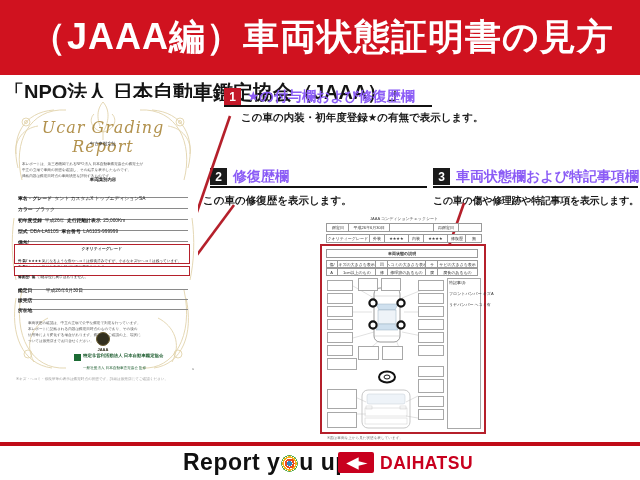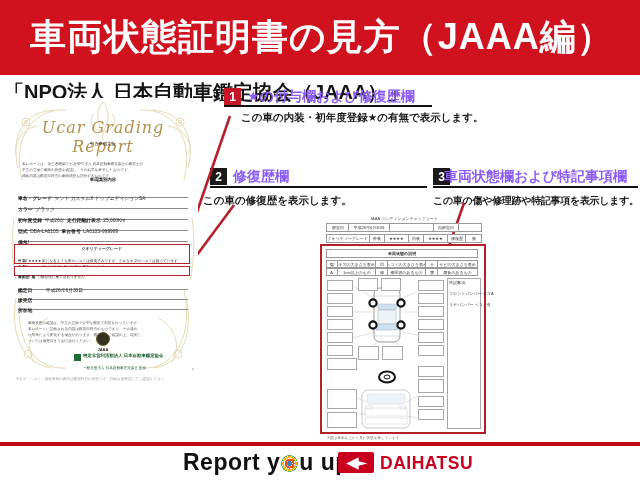--- a/index.html
+++ b/index.html
@@ -41,37 +41,37 @@
             background:radial-gradient(circle,#2f86c4 0 2.5px,#fff 2.5px 3px,#e8491f 3px 5px,#fff 5px 5.6px,#f5b01a 5.6px 7.1px,#fff 7.1px 7.6px,#49a53c 7.6px 8.5px,transparent 8.5px); }
   .dmark { width:36px; height:21px; background:#c8001e; border-radius:2px; display:flex; align-items:center; justify-content:center; }
   .dword { font-size:17.5px; font-weight:800; color:#c8001e; letter-spacing:.5px; }
 </style>
 </head>
 <body>
 
 <div class="page">
 
   <div class="abs hdr">
+    <span>（JAAA編）</span>
     <span>車両状態証明書の見方</span>
-    <span>（JAAA編）</span>
   </div>
   <div class="abs subtitle">「NPO法人 日本自動車鑑定協会（JAAA）」</div>
 
   <div class="abs numbox" style="left:224px;top:88px;background:#c41828;">1</div>
   <div class="abs ann-title" style="left:247px;top:88px;">★の付与欄および修復歴欄</div>
   <div class="abs ann-underline" style="left:224px;top:105px;width:208px;"></div>
   <div class="abs ann-body" style="left:241px;top:111px;">この車の内装・初年度登録★の有無で表示します。</div>
 
   <div class="abs numbox" style="left:210px;top:168px;background:#1a1a1a;">2</div>
   <div class="abs ann-title" style="left:233px;top:168px;">修復歴欄</div>
   <div class="abs ann-underline" style="left:210px;top:186px;width:217px;"></div>
   <div class="abs ann-body" style="left:203px;top:194px;">この車の修復歴を表示します。</div>
 
   <div class="abs numbox" style="left:433px;top:168px;background:#1a1a1a;">3</div>
-  <div class="abs ann-title" style="left:444px;top:168px;">車両状態欄および特記事項欄</div>
+  <div class="abs ann-title" style="left:456px;top:168px;">車両状態欄および特記事項欄</div>
   <div class="abs ann-underline" style="left:433px;top:186px;width:205px;"></div>
   <div class="abs ann-body" style="left:433px;top:194px;font-size:10px;letter-spacing:-0.3px;">この車の傷や修理跡や特記事項を表示します。</div>
 
   <svg class="abs" style="left:0;top:0;" width="640" height="480">
     <line x1="230" y1="116" x2="187" y2="241" stroke="#b5202b" stroke-width="2.6"></line>
     <line x1="234" y1="205" x2="188" y2="267" stroke="#b5202b" stroke-width="2.6"></line>
     <line x1="464" y1="203" x2="449" y2="246" stroke="#b5202b" stroke-width="2.6"></line>
   </svg>
 
   <div class="abs cert">

